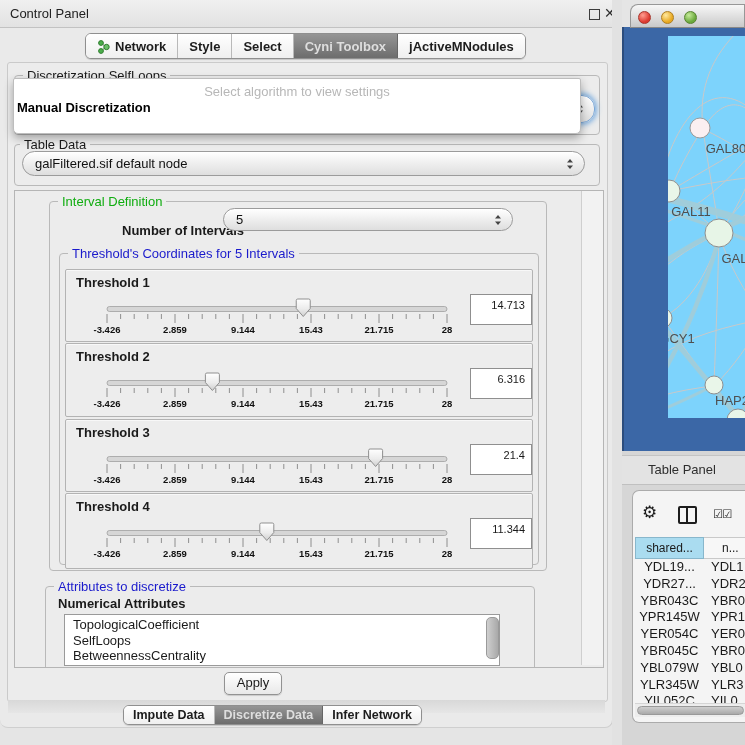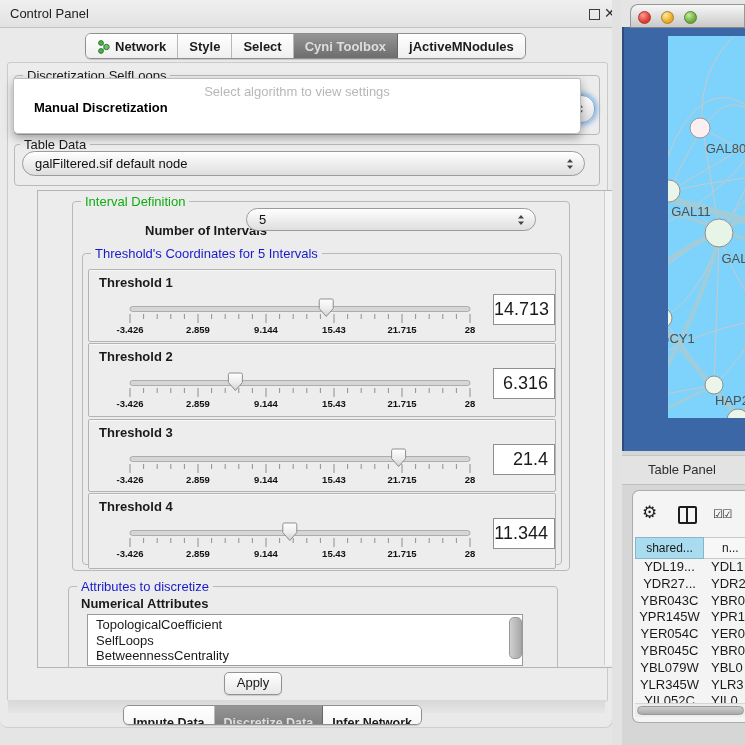--- a/index.html
+++ b/index.html
@@ -19,21 +19,21 @@
   
   .seg{display:inline-flex;border:1px solid #8f8f8f;border-radius:6px;background:#fff;
        box-shadow:0 1px 1px rgba(0,0,0,.15);overflow:hidden;}
   .seg .s{display:flex;align-items:center;gap:5px;padding:0 11px;font-size:13px;font-weight:bold;
           color:#1c1c1c;border-right:1px solid #b9b9b9;background:linear-gradient(#ffffff,#efefef);}
   .seg .s:last-child{border-right:none;}
   .seg .s.sel{background:linear-gradient(#959595,#6d6d6d);color:#dedede;border-right:1px solid #666;}
   #top-tabs{left:85px;top:33px;height:24px;}
   #top-tabs .s{height:24px;}
   #bottom-tabs{left:123px;top:705px;height:18px;z-index:6;}
-  #bottom-tabs .s{height:18px;font-size:12.5px;padding:8px 9px;}
+  #bottom-tabs .s{height:18px;font-size:12.5px;padding:0 9px;}
 
   #content{left:7px;top:62px;width:599px;height:638px;background:#ececec;
            border:1px solid #cacaca;border-radius:3px;}
   #footband{left:8px;top:700px;width:597px;height:13px;background:linear-gradient(#d8d8d8,#e6e6e6);}
 
   
   .group{border:1px solid #b9b9b9;border-radius:4px;}
   .gLabel{position:absolute;top:-8px;left:8px;background:#ececec;padding:0 4px;font-size:13px;white-space:nowrap;}
   .green{color:#10ad10;} .blue{color:#1a1acc;}
 
@@ -48,39 +48,39 @@
   .combo .arrows{position:absolute;right:10px;top:50%;transform:translateY(-50%);line-height:0;}
   #alg-combo{left:22px;top:95px;width:573px;height:28px;z-index:5;
              box-shadow:0 0 5px 2px rgba(100,160,220,.8),inset 0 1px 0 #fff;border-color:#7aa7d8;color:#b5b5b5;}
   #td-combo{left:22px;top:151px;width:563px;height:25px;}
 
   
   #popup{left:13px;top:78px;width:568px;height:56px;background:#fff;border:1px solid #bdbdbd;
          border-radius:2px 2px 5px 5px;box-shadow:0 4px 10px rgba(0,0,0,.32);z-index:50;
          font-size:13px;line-height:15.5px;padding-top:5px;box-sizing:border-box;}
   #popup .prompt{text-align:center;color:#b7b7b7;}
-  #popup .popup-item{padding-left:20px;color:#000;}
+  #popup .popup-item{padding-left:3px;color:#000;}
   #popup .popup-item.bold{font-weight:bold;}
 
   
   #scrollpane{left:14px;top:190px;width:588px;height:476px;background:#ececec;
-              border:1px solid #b5b5b5;overflow:hidden;margin-left:23px;}
+              border:1px solid #b5b5b5;overflow:hidden;}
   #vscroll-track{left:566px;top:0;width:21px;height:474px;background:#f2f2f2;border-left:1px solid #cfcfcf;}
 
   #interval-group{left:34px;top:10px;width:496px;height:368px;}
   #noi-label{left:72px;top:21px;font-size:13px;font-weight:bold;}
   #noi-combo{left:208px;top:17px;width:290px;height:23px;}
   #thr-group{left:44px;top:62px;width:478px;height:310px;}
 
   .thr-panel{position:absolute;left:50px;width:466px;background:#ededed;border:1px solid #b3b3b3;
              border-radius:2px;box-shadow:inset 0 1px 0 #f8f8f8;}
   .thr-title{position:absolute;left:10px;top:5px;font-size:13px;font-weight:bold;}
   .thr-svg{position:absolute;left:30px;top:27px;overflow:visible;}
   .thr-value{position:absolute;left:404px;top:24px;width:54px;height:25px;background:#fff;
-             border:1px solid #8f8f8f;font-size:18px;text-align:right;padding:4px 6px 0 0;}
+             border:1px solid #8f8f8f;font-size:11px;text-align:right;padding:4px 6px 0 0;}
 
   #attr-group{left:30px;top:395px;width:488px;height:95px;}
   #attr-sub{position:absolute;left:12px;top:9px;font-size:13px;font-weight:bold;}
   #attr-list{position:absolute;left:18px;top:27px;width:436px;height:52px;background:#fff;
              border:1px solid #9a9a9a;overflow:hidden;font-size:13px;line-height:15.5px;padding:2px 0 0 8px;box-sizing:border-box;}
   #attr-scroll{position:absolute;left:440px;top:30px;width:11px;height:40px;border-radius:5px;
                background:linear-gradient(90deg,#cfcfcf,#a9a9a9);border:1px solid #9a9a9a;}
 
   #apply-btn{left:224px;top:672px;width:56px;height:21px;background:linear-gradient(#ffffff,#e8e8e8);
              border:1px solid #929292;border-radius:5px;font-size:13px;text-align:center;line-height:20px;

